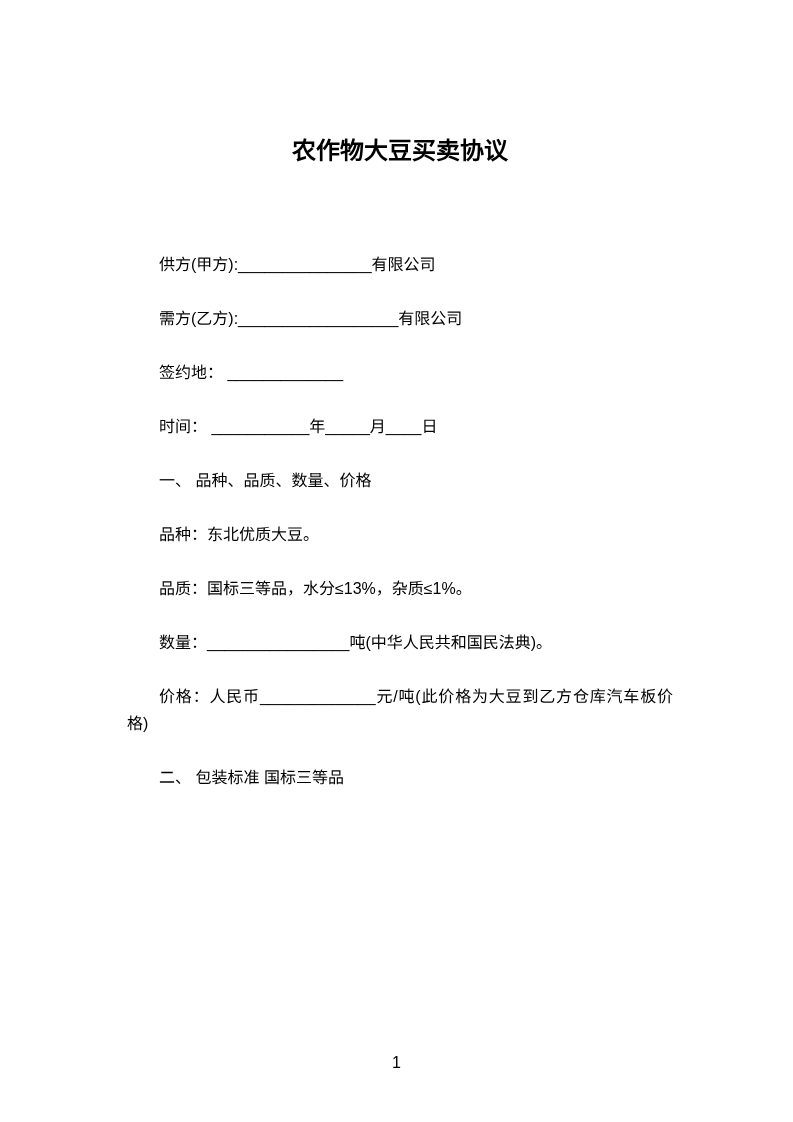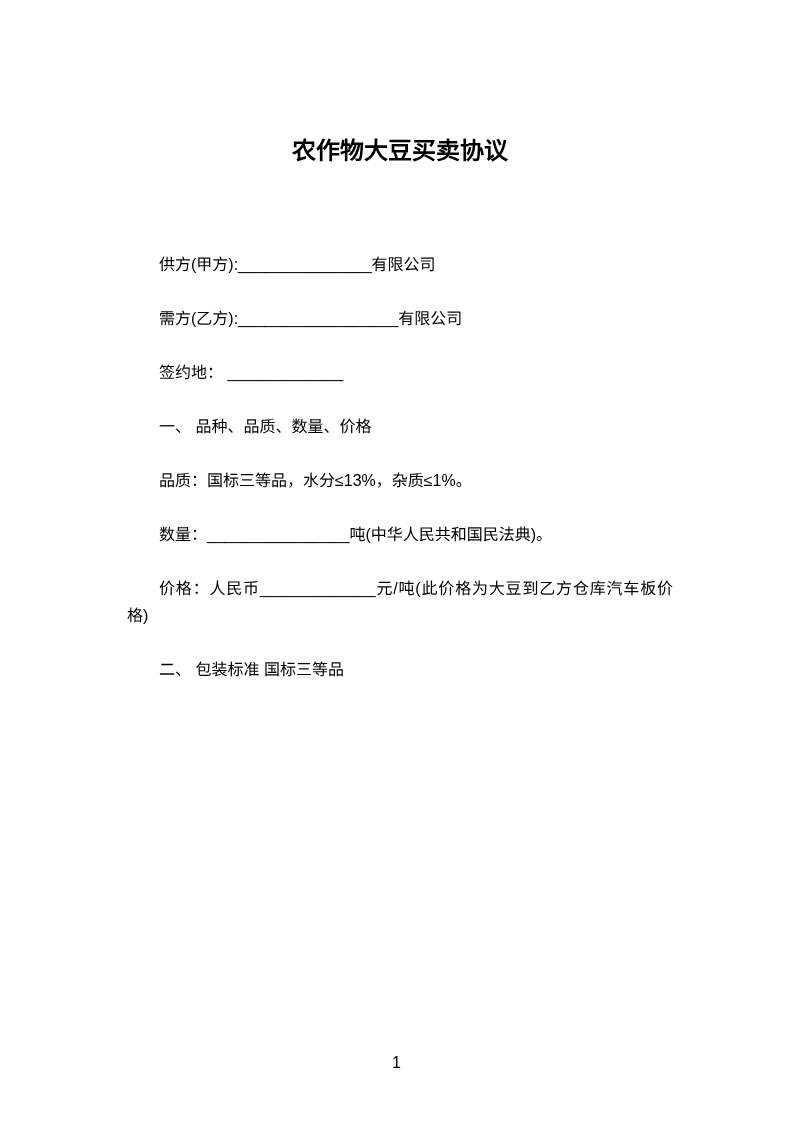--- a/index.html
+++ b/index.html
@@ -59,24 +59,26 @@
   <div class="content">
 
     <h1 class="doc-title">农作物大豆买卖协议</h1>
 
     <p class="para first-para">供方(甲方):_______________有限公司</p>
 
     <p class="para">需方(乙方):__________________有限公司</p>
 
     <p class="para">签约地： _____________</p>
 
+    <p class="para">时间： ___________年_____月____日</p>
 
 
     <p class="para">一、 品种、品质、数量、价格</p>
 
+    <p class="para">品种：东北优质大豆。</p>
 
     <p class="para">品质：国标三等品，水分≤13%，杂质≤1%。</p>
 
     <p class="para">数量：________________吨(中华人民共和国民法典)。</p>
 
     <p class="para">价格：人民币_____________元/吨(此价格为大豆到乙方仓库汽车板价格)</p>
 
     <p class="para">二、 包装标准 国标三等品</p>
 
 

